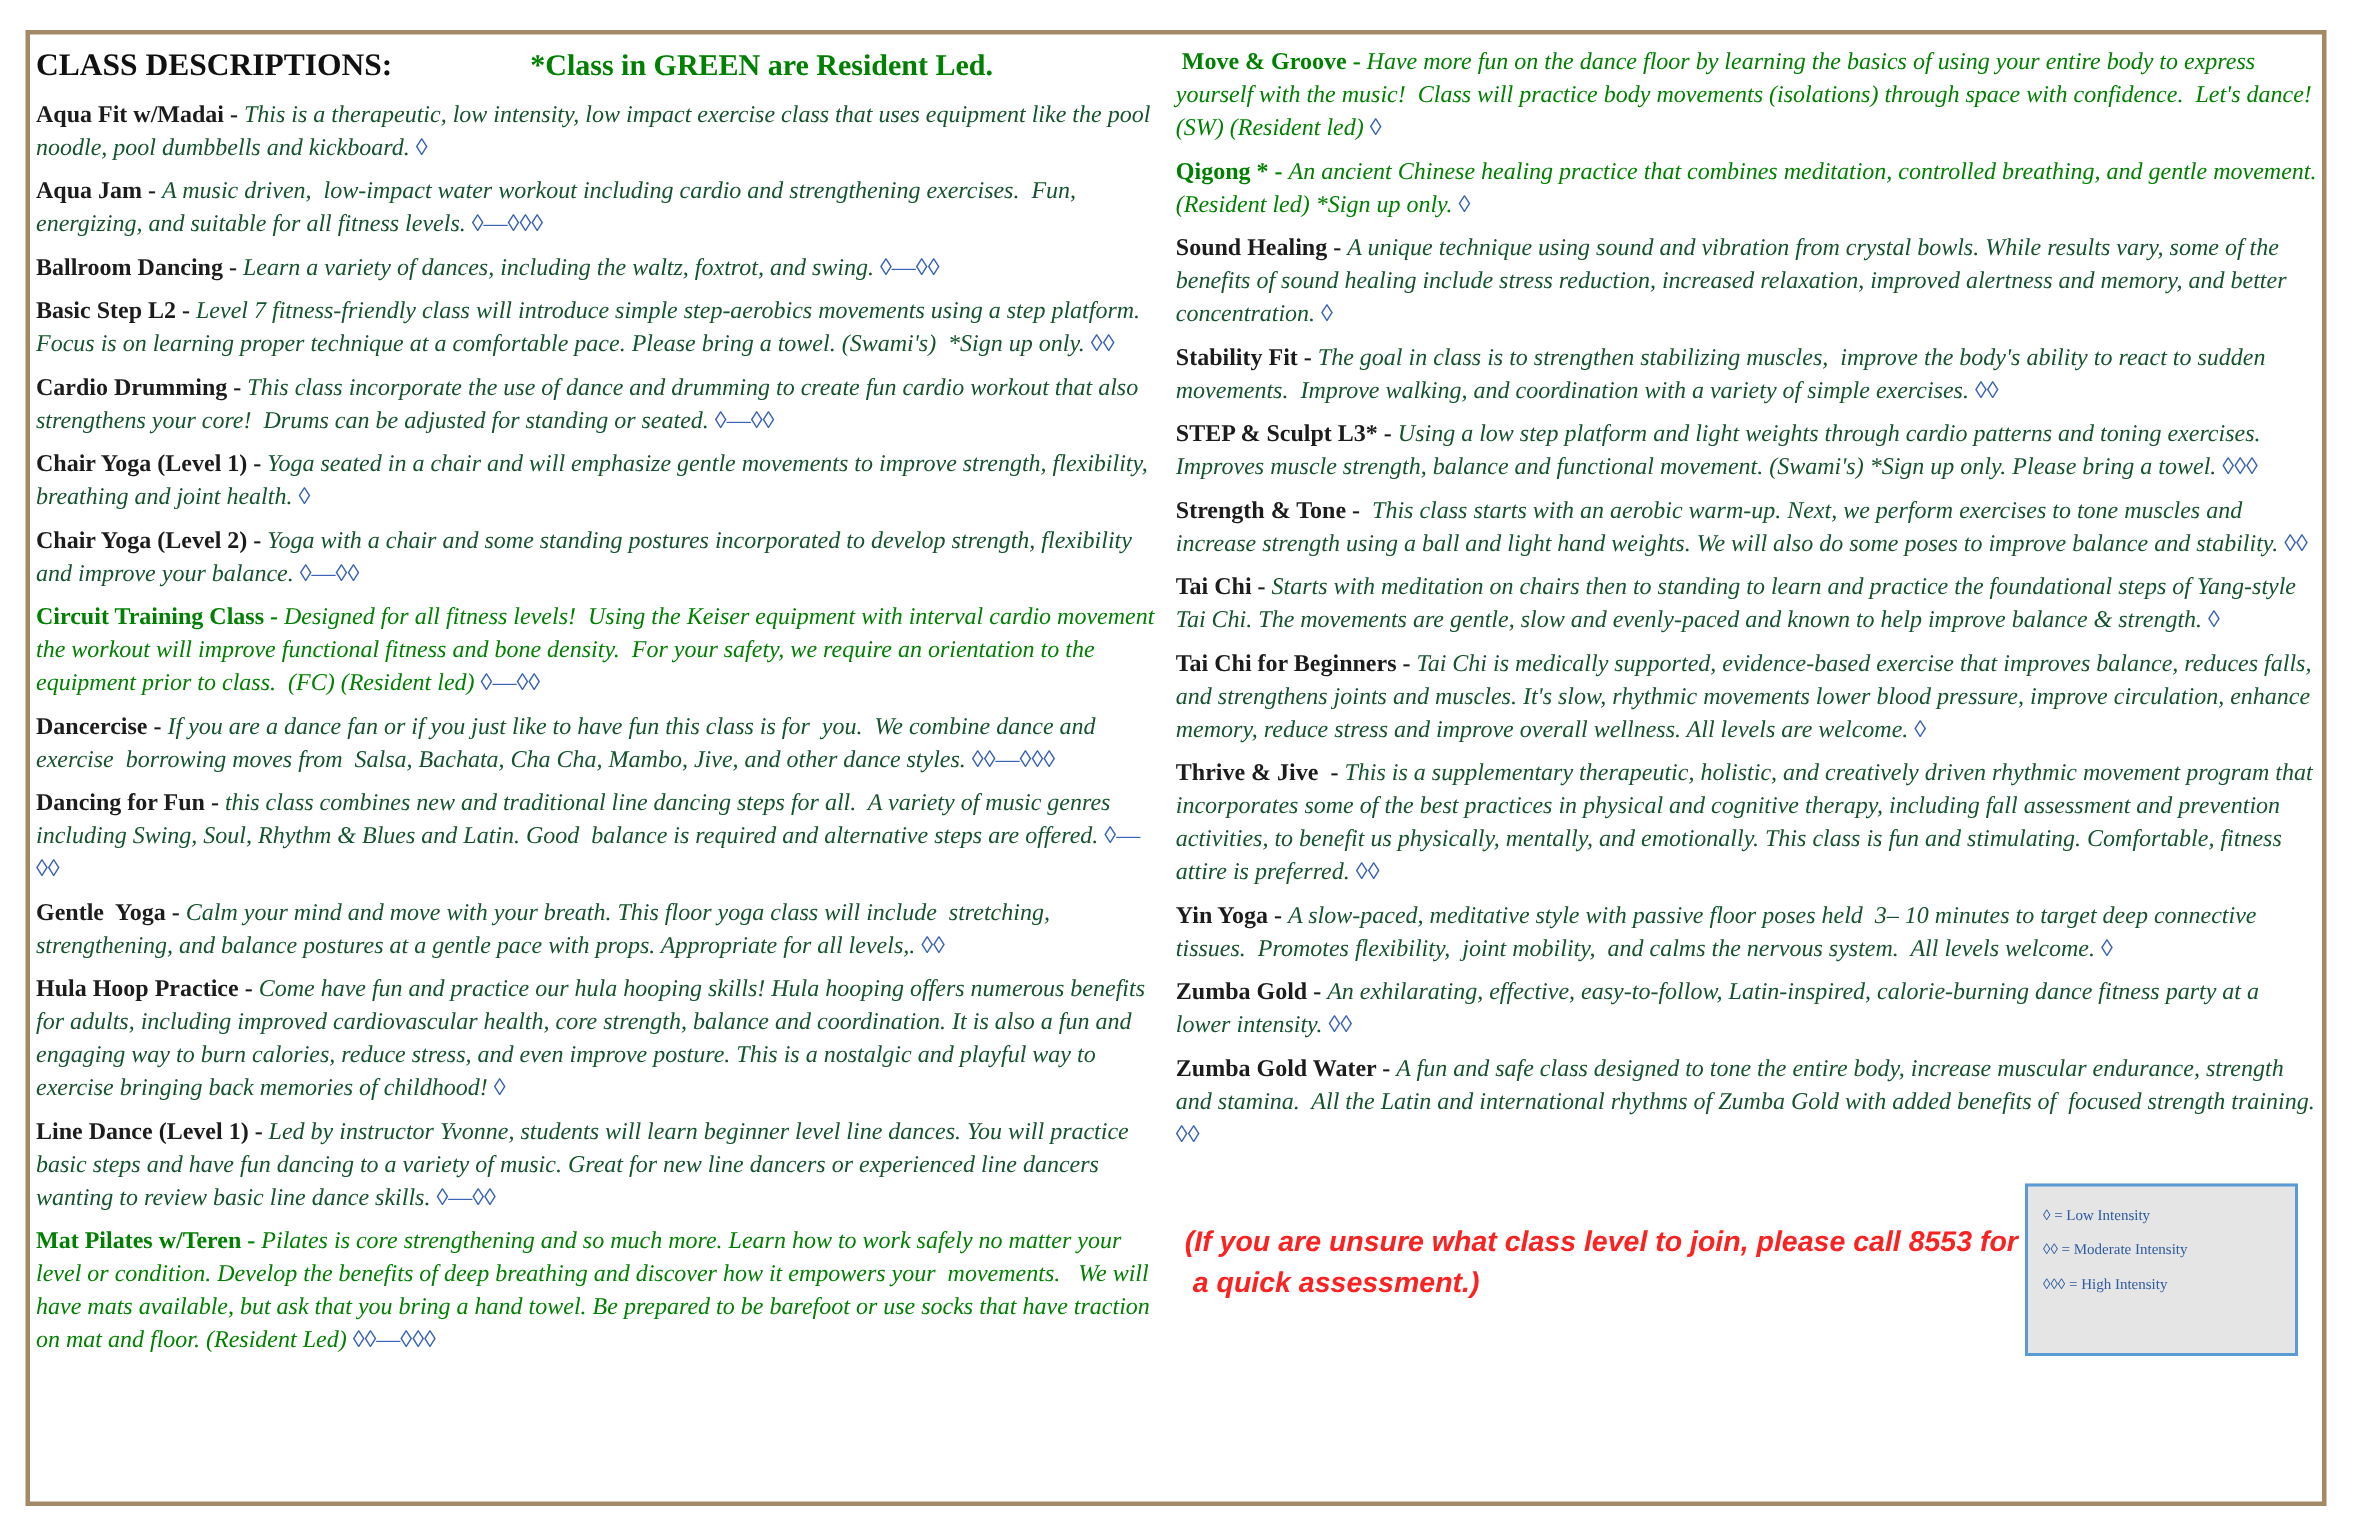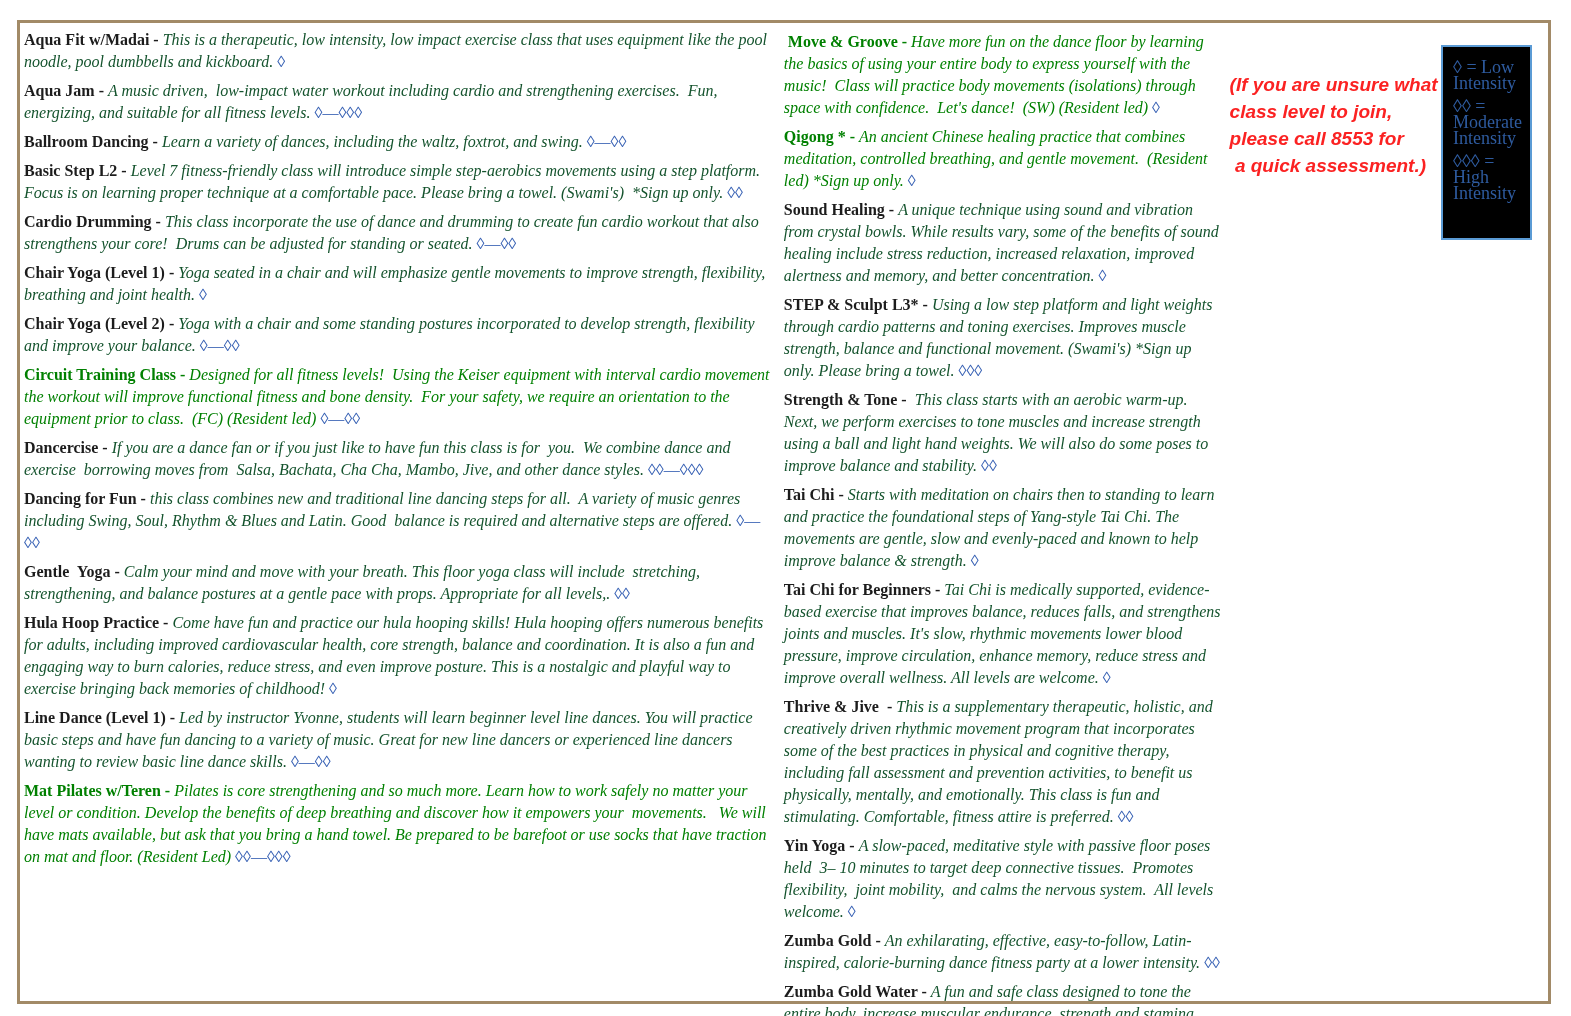--- a/index.html
+++ b/index.html
@@ -30,21 +30,21 @@
   }
   .col-left {
     flex: 0 0 49.4%;
     box-sizing: border-box;
   }
   .col-right {
     flex: 1;
     box-sizing: border-box;
     padding-top: 2px;
     display: flex;
-    flex-direction: row;
+    flex-direction: column;
   }
   .header {
     display: flex;
     align-items: baseline;
     margin: 2px 0 10px 0;
     white-space: pre-wrap;
   }
   .title {
     font-size: 21px;
     font-weight: bold;
@@ -79,37 +79,41 @@
     color: #fb2222;
     white-space: pre-wrap;
     margin-top: 26px;
     margin-left: 6px;
     font-style: italic;
   }
   .legend {
     margin-left: auto;
     margin-right: 14px;
     border: 2px solid #5b9bd5;
-    background: #000000;
+    background: #e5e5e5;
     box-sizing: border-box;
     width: 182px;
     padding: 12px 8px 30px 10px;
     color: #2e5b9f;
-    font-size: 18px;
+    font-size: 10px;
     line-height: 16px;
   }
   .legend-item { margin-bottom: 7px; white-space: pre-wrap; }
 </style>
 </head>
 <body>
 
 <div class="frame">
   <div class="columns">
 
     <div class="col-left">
+      <div class="header">
+        <span class="title">CLASS DESCRIPTIONS:</span>
+        <span class="subtitle">*Class in GREEN are Resident Led.</span>
+      </div>
       <div>
           <p class="entry"><span class="name">Aqua Fit w/Madai -</span> <span class="desc">This is a therapeutic, low intensity, low impact exercise class that uses equipment like the pool noodle, pool dumbbells and kickboard.</span> <span class="tail">◊</span></p>
           <p class="entry"><span class="name">Aqua Jam -</span> <span class="desc">A music driven,  low-impact water workout including cardio and strengthening exercises.  Fun, energizing, and suitable for all fitness levels.</span> <span class="tail">◊—◊◊◊</span></p>
           <p class="entry"><span class="name">Ballroom Dancing -</span> <span class="desc">Learn a variety of dances, including the waltz, foxtrot, and swing.</span> <span class="tail">◊—◊◊</span></p>
           <p class="entry"><span class="name">Basic Step L2 -</span> <span class="desc">Level 7 fitness-friendly class will introduce simple step-aerobics movements using a step platform. Focus is on learning proper technique at a comfortable pace. Please bring a towel. (Swami's)  *Sign up only.</span> <span class="tail">◊◊</span></p>
           <p class="entry"><span class="name">Cardio Drumming -</span> <span class="desc">This class incorporate the use of dance and drumming to create fun cardio workout that also strengthens your core!  Drums can be adjusted for standing or seated.</span> <span class="tail">◊—◊◊</span></p>
           <p class="entry"><span class="name">Chair Yoga (Level 1) -</span> <span class="desc">Yoga seated in a chair and will emphasize gentle movements to improve strength, flexibility, breathing and joint health.</span> <span class="tail">◊</span></p>
           <p class="entry"><span class="name">Chair Yoga (Level 2) -</span> <span class="desc">Yoga with a chair and some standing postures incorporated to develop strength, flexibility and improve your balance.</span> <span class="tail">◊—◊◊</span></p>
           <p class="entry green"><span class="name">Circuit Training Class -</span> <span class="desc">Designed for all fitness levels!  Using the Keiser equipment with interval cardio movement the workout will improve functional fitness and bone density.  For your safety, we require an orientation to the equipment prior to class.  (FC) (Resident led)</span> <span class="tail">◊—◊◊</span></p>
           <p class="entry"><span class="name">Dancercise -</span> <span class="desc">If you are a dance fan or if you just like to have fun this class is for  you.  We combine dance and exercise  borrowing moves from  Salsa, Bachata, Cha Cha, Mambo, Jive, and other dance styles.</span> <span class="tail">◊◊—◊◊◊</span></p>
@@ -119,20 +123,21 @@
           <p class="entry"><span class="name">Line Dance (Level 1) -</span> <span class="desc">Led by instructor Yvonne, students will learn beginner level line dances. You will practice basic steps and have fun dancing to a variety of music. Great for new line dancers or experienced line dancers wanting to review basic line dance skills.</span> <span class="tail">◊—◊◊</span></p>
           <p class="entry green"><span class="name">Mat Pilates w/Teren -</span> <span class="desc">Pilates is core strengthening and so much more. Learn how to work safely no matter your level or condition. Develop the benefits of deep breathing and discover how it empowers your  movements.   We will have mats available, but ask that you bring a hand towel. Be prepared to be barefoot or use socks that have traction on mat and floor. (Resident Led)</span> <span class="tail">◊◊—◊◊◊</span></p>
         </div>
     </div>
 
     <div class="col-right">
       <div>
           <p class="entry green"><span class="name"> Move &amp; Groove -</span> <span class="desc">Have more fun on the dance floor by learning the basics of using your entire body to express yourself with the music!  Class will practice body movements (isolations) through space with confidence.  Let's dance!  (SW) (Resident led)</span> <span class="tail">◊</span></p>
           <p class="entry green"><span class="name">Qigong * -</span> <span class="desc">An ancient Chinese healing practice that combines meditation, controlled breathing, and gentle movement.  (Resident led) *Sign up only.</span> <span class="tail">◊</span></p>
           <p class="entry"><span class="name">Sound Healing -</span> <span class="desc">A unique technique using sound and vibration from crystal bowls. While results vary, some of the benefits of sound healing include stress reduction, increased relaxation, improved alertness and memory, and better concentration.</span> <span class="tail">◊</span></p>
+          <p class="entry"><span class="name">Stability Fit -</span> <span class="desc">The goal in class is to strengthen stabilizing muscles,  improve the body's ability to react to sudden movements.  Improve walking, and coordination with a variety of simple exercises.</span> <span class="tail">◊◊</span></p>
           <p class="entry"><span class="name">STEP &amp; Sculpt L3* -</span> <span class="desc">Using a low step platform and light weights through cardio patterns and toning exercises. Improves muscle strength, balance and functional movement. (Swami's) *Sign up only. Please bring a towel.</span> <span class="tail">◊◊◊</span></p>
           <p class="entry"><span class="name">Strength &amp; Tone -</span> <span class="desc"> This class starts with an aerobic warm-up. Next, we perform exercises to tone muscles and increase strength using a ball and light hand weights. We will also do some poses to improve balance and stability.</span> <span class="tail">◊◊</span></p>
           <p class="entry"><span class="name">Tai Chi -</span> <span class="desc">Starts with meditation on chairs then to standing to learn and practice the foundational steps of Yang-style Tai Chi. The movements are gentle, slow and evenly-paced and known to help improve balance &amp; strength.</span> <span class="tail">◊</span></p>
           <p class="entry"><span class="name">Tai Chi for Beginners -</span> <span class="desc">Tai Chi is medically supported, evidence-based exercise that improves balance, reduces falls, and strengthens joints and muscles. It's slow, rhythmic movements lower blood pressure, improve circulation, enhance memory, reduce stress and improve overall wellness. All levels are welcome.</span> <span class="tail">◊</span></p>
           <p class="entry"><span class="name">Thrive &amp; Jive  -</span> <span class="desc">This is a supplementary therapeutic, holistic, and creatively driven rhythmic movement program that incorporates some of the best practices in physical and cognitive therapy, including fall assessment and prevention activities, to benefit us physically, mentally, and emotionally. This class is fun and stimulating. Comfortable, fitness attire is preferred.</span> <span class="tail">◊◊</span></p>
           <p class="entry"><span class="name">Yin Yoga -</span> <span class="desc">A slow-paced, meditative style with passive floor poses held  3– 10 minutes to target deep connective tissues.  Promotes flexibility,  joint mobility,  and calms the nervous system.  All levels welcome.</span> <span class="tail">◊</span></p>
           <p class="entry"><span class="name">Zumba Gold -</span> <span class="desc">An exhilarating, effective, easy-to-follow, Latin-inspired, calorie-burning dance fitness party at a lower intensity.</span> <span class="tail">◊◊</span></p>
           <p class="entry"><span class="name">Zumba Gold Water -</span> <span class="desc">A fun and safe class designed to tone the entire body, increase muscular endurance, strength and stamina.  All the Latin and international rhythms of Zumba Gold with added benefits of  focused strength training.</span> <span class="tail">◊◊</span></p>
         </div>
 

